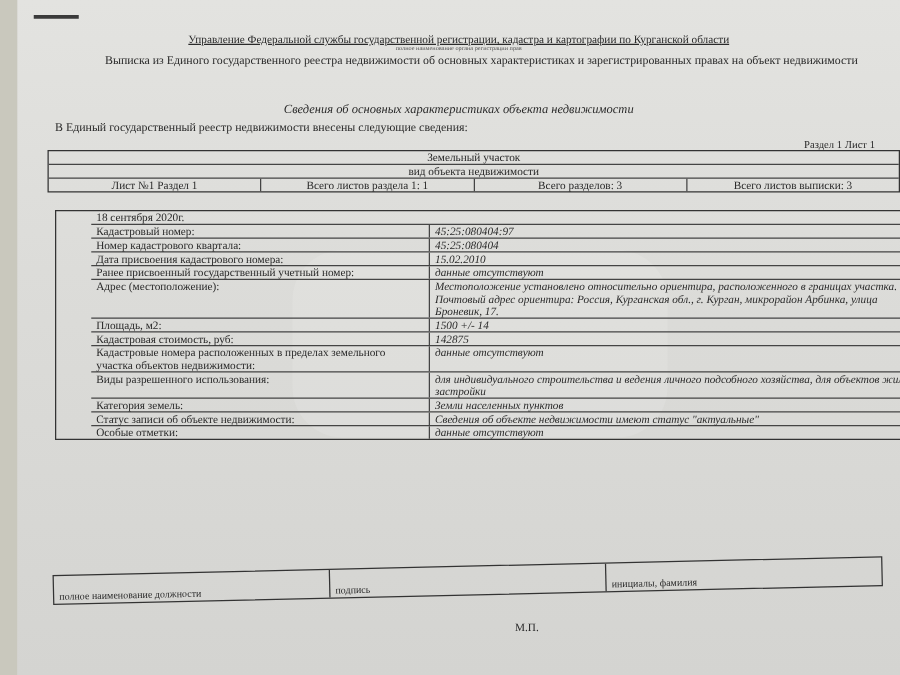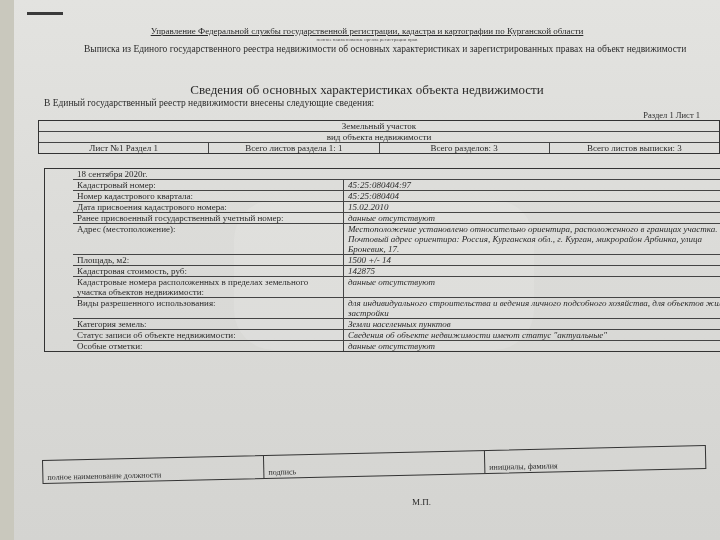--- a/index.html
+++ b/index.html
@@ -12,21 +12,21 @@
   }
   .paper {
     position:absolute; left:14px; top:0; width:706px; height:540px;
     background:linear-gradient(180deg,#e3e3e0 0%,#dcdcd9 40%,#d4d4d1 100%);
   }
   .edge { position:absolute; left:0; top:0; width:14px; height:540px; background:#c9c8bd; }
   .dash { position:absolute; left:13px; top:12px; width:36px; height:3px; background:#3a3a3a; }
   .org { position:absolute; left:0; width:706px; top:26px; text-align:center; font-size:9px; text-decoration:underline; }
   .org-sub { position:absolute; left:0; width:706px; top:37px; text-align:center; font-size:5px; color:#555; }
   .extract { position:absolute; left:70px; top:44px; font-size:9.5px; }
-  .section-title { position:absolute; left:0; width:706px; top:82px; text-align:center; font-size:13px; }
+  .section-title { position:absolute; left:0; width:706px; top:82px; text-align:center; font-size:10px;font-style:italic; }
   .intro { position:absolute; left:30px; top:98px; font-size:9.5px; }
   .sheet-ref { position:absolute; right:20px; top:110px; font-size:8.5px;margin-left:36px; }
   .frame { position:absolute; left:24px; top:120px; width:680px; border:1.5px solid #333; }
   .row { display:flex; border-bottom:1px solid #444; font-size:9px; line-height:10px; }
   .row:last-child { border-bottom:none; }
   .cell { padding:0 4px; }
   .center { text-align:center; width:100%; }
   .hdr4 .cell { flex:1; border-right:1px solid #444; text-align:center; }
   .hdr4 .cell:last-child { border-right:none; }
   .data { position:absolute; left:30px; top:168px; width:672px; border:1.5px solid #333;padding-left:28px; }

